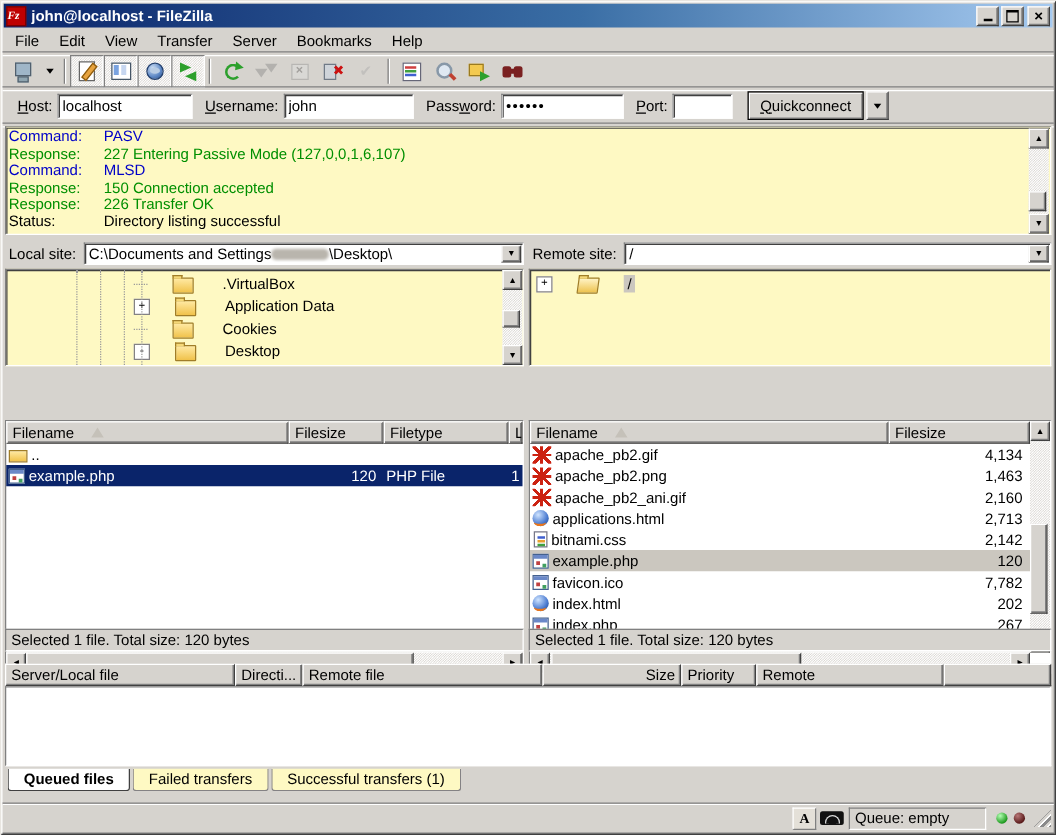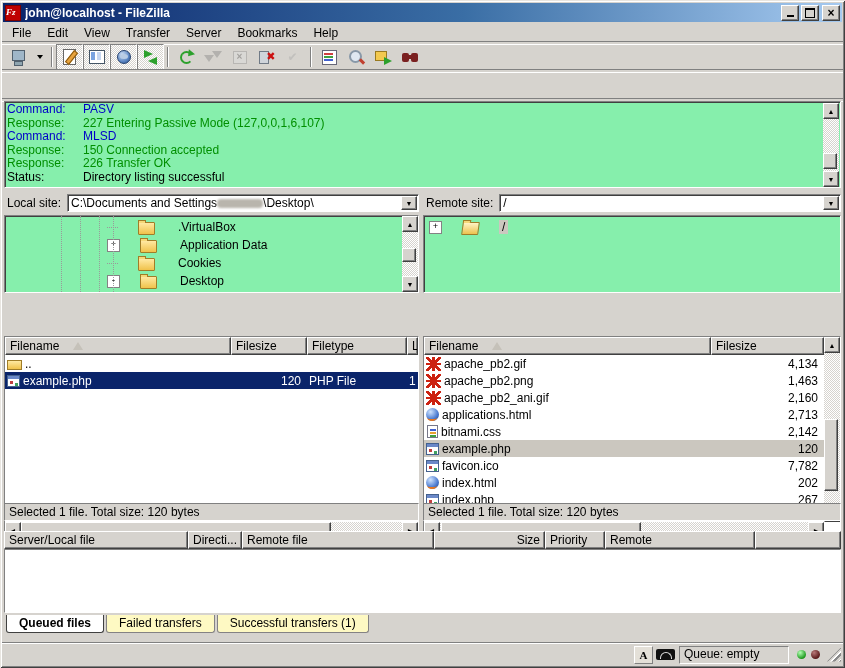--- a/index.html
+++ b/index.html
@@ -2,21 +2,21 @@
 <html><head>
 <meta charset="utf-8">
 <style>
   html,body{margin:0;padding:0;background:#555;}
   .win{position:relative;width:845px;height:668px;background:#d6d3ce;
        font-family:"Liberation Sans",sans-serif;font-size:12px;color:#000;
        box-shadow:inset 1px 1px 0 #e8e5e0, inset -1px -1px 0 #404040,
                   inset 2px 2px 0 #fff, inset -2px -2px 0 #808080;
        overflow:hidden;}
   
-  .sunken{border:1px solid;border-color:#808080 #fff #fff #808080;box-shadow:inset 1px 1px 0 #404040;background:#86efac;}
+  .sunken{border:1px solid;border-color:#808080 #fff #fff #808080;box-shadow:inset 1px 1px 0 #404040;background:#fef9c3;}
   .raised{border:1px solid;border-color:#fff #404040 #404040 #fff;box-shadow:inset -1px -1px 0 #808080;background:#d6d3ce;}
   .groove{position:absolute;left:2px;right:2px;height:2px;border-top:1px solid #808080;border-bottom:1px solid #fff;}
   .dither{background-color:#fff;background-image:
       linear-gradient(45deg,#d6d3ce 25%,transparent 25%,transparent 75%,#d6d3ce 75%),
       linear-gradient(45deg,#d6d3ce 25%,transparent 25%,transparent 75%,#d6d3ce 75%);
       background-size:2px 2px;background-position:0 0,1px 1px;}
   
   #titlebar{position:absolute;left:3px;top:3px;width:839px;height:19px;
       background:linear-gradient(90deg,#0a246a,#3a6ea5 55%,#a6caf0);
       display:flex;align-items:center;padding:0 2px;box-sizing:border-box;}
@@ -239,20 +239,38 @@
       </span>
       <span class="tb-btn">
         <span class="icon k-sync"></span>
       </span>
       <span class="tb-btn">
         <span class="icon k-binoculars"></span>
       </span>
     </div>
   <div class="groove" style="top:69px"></div>
 
+  <div id="quickbar">
+    <div id="qc-fields">
+        <label class="qc-label"><u>H</u>ost:</label>
+        <input class="qc-input qc-host" type="text" value="localhost" style="">
+        <label class="qc-label"><u>U</u>sername:</label>
+        <input class="qc-input qc-username" type="text" value="john" style="">
+        <label class="qc-label">Pass<u>w</u>ord:</label>
+        <input class="qc-input qc-password" type="text" value="••••••" style="">
+        <label class="qc-label"><u>P</u>ort:</label>
+        <input class="qc-input qc-port" type="text" style="">
+      </div>
+    <span id="qc-button">
+        <span id="qc-btn-label"><u>Q</u>uickconnect</span>
+      </span>
+    <span id="qc-dropdown" class="raised">
+        <span class="drop-arrow"></span>
+      </span>
+  </div>
   <div class="groove" style="top:98px"></div>
 
   <div id="log" class="sunken">
     <div id="log-lines">
         <div class="log-line">
           <span class="log-label t-command">Command:</span>
           <span class="log-text t-command">PASV</span>
         </div>
         <div class="log-line">
           <span class="log-label t-response">Response:</span>

